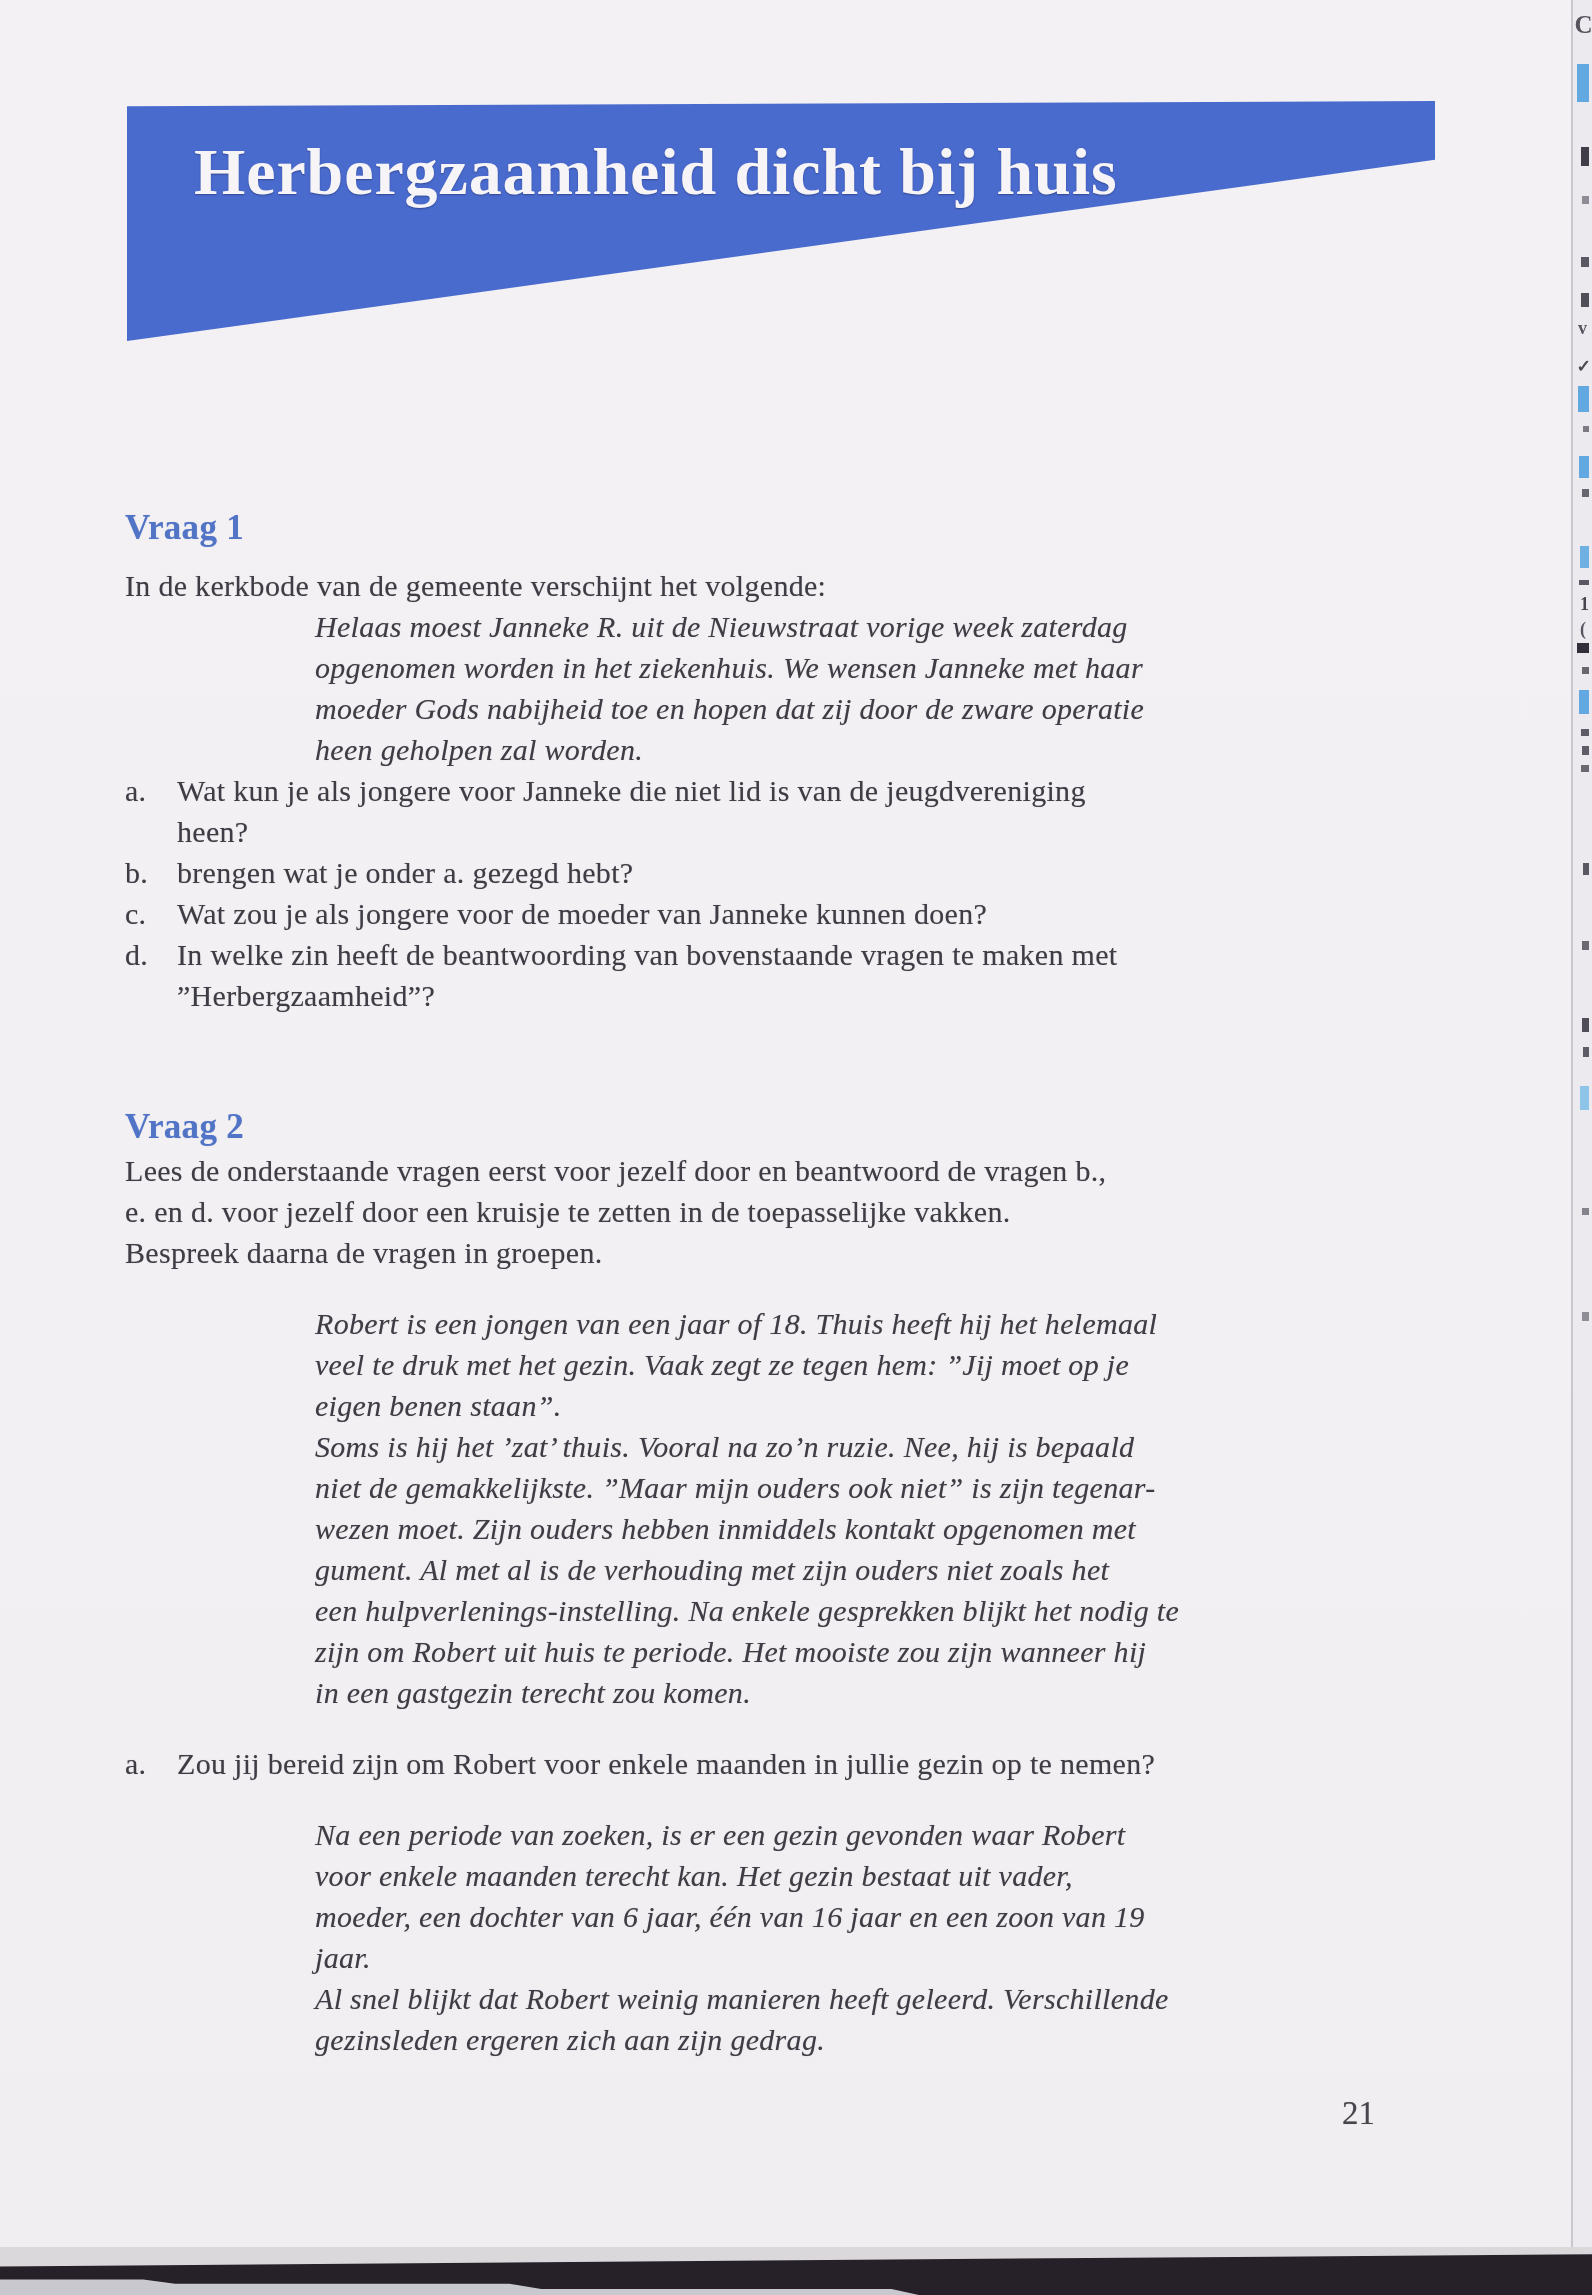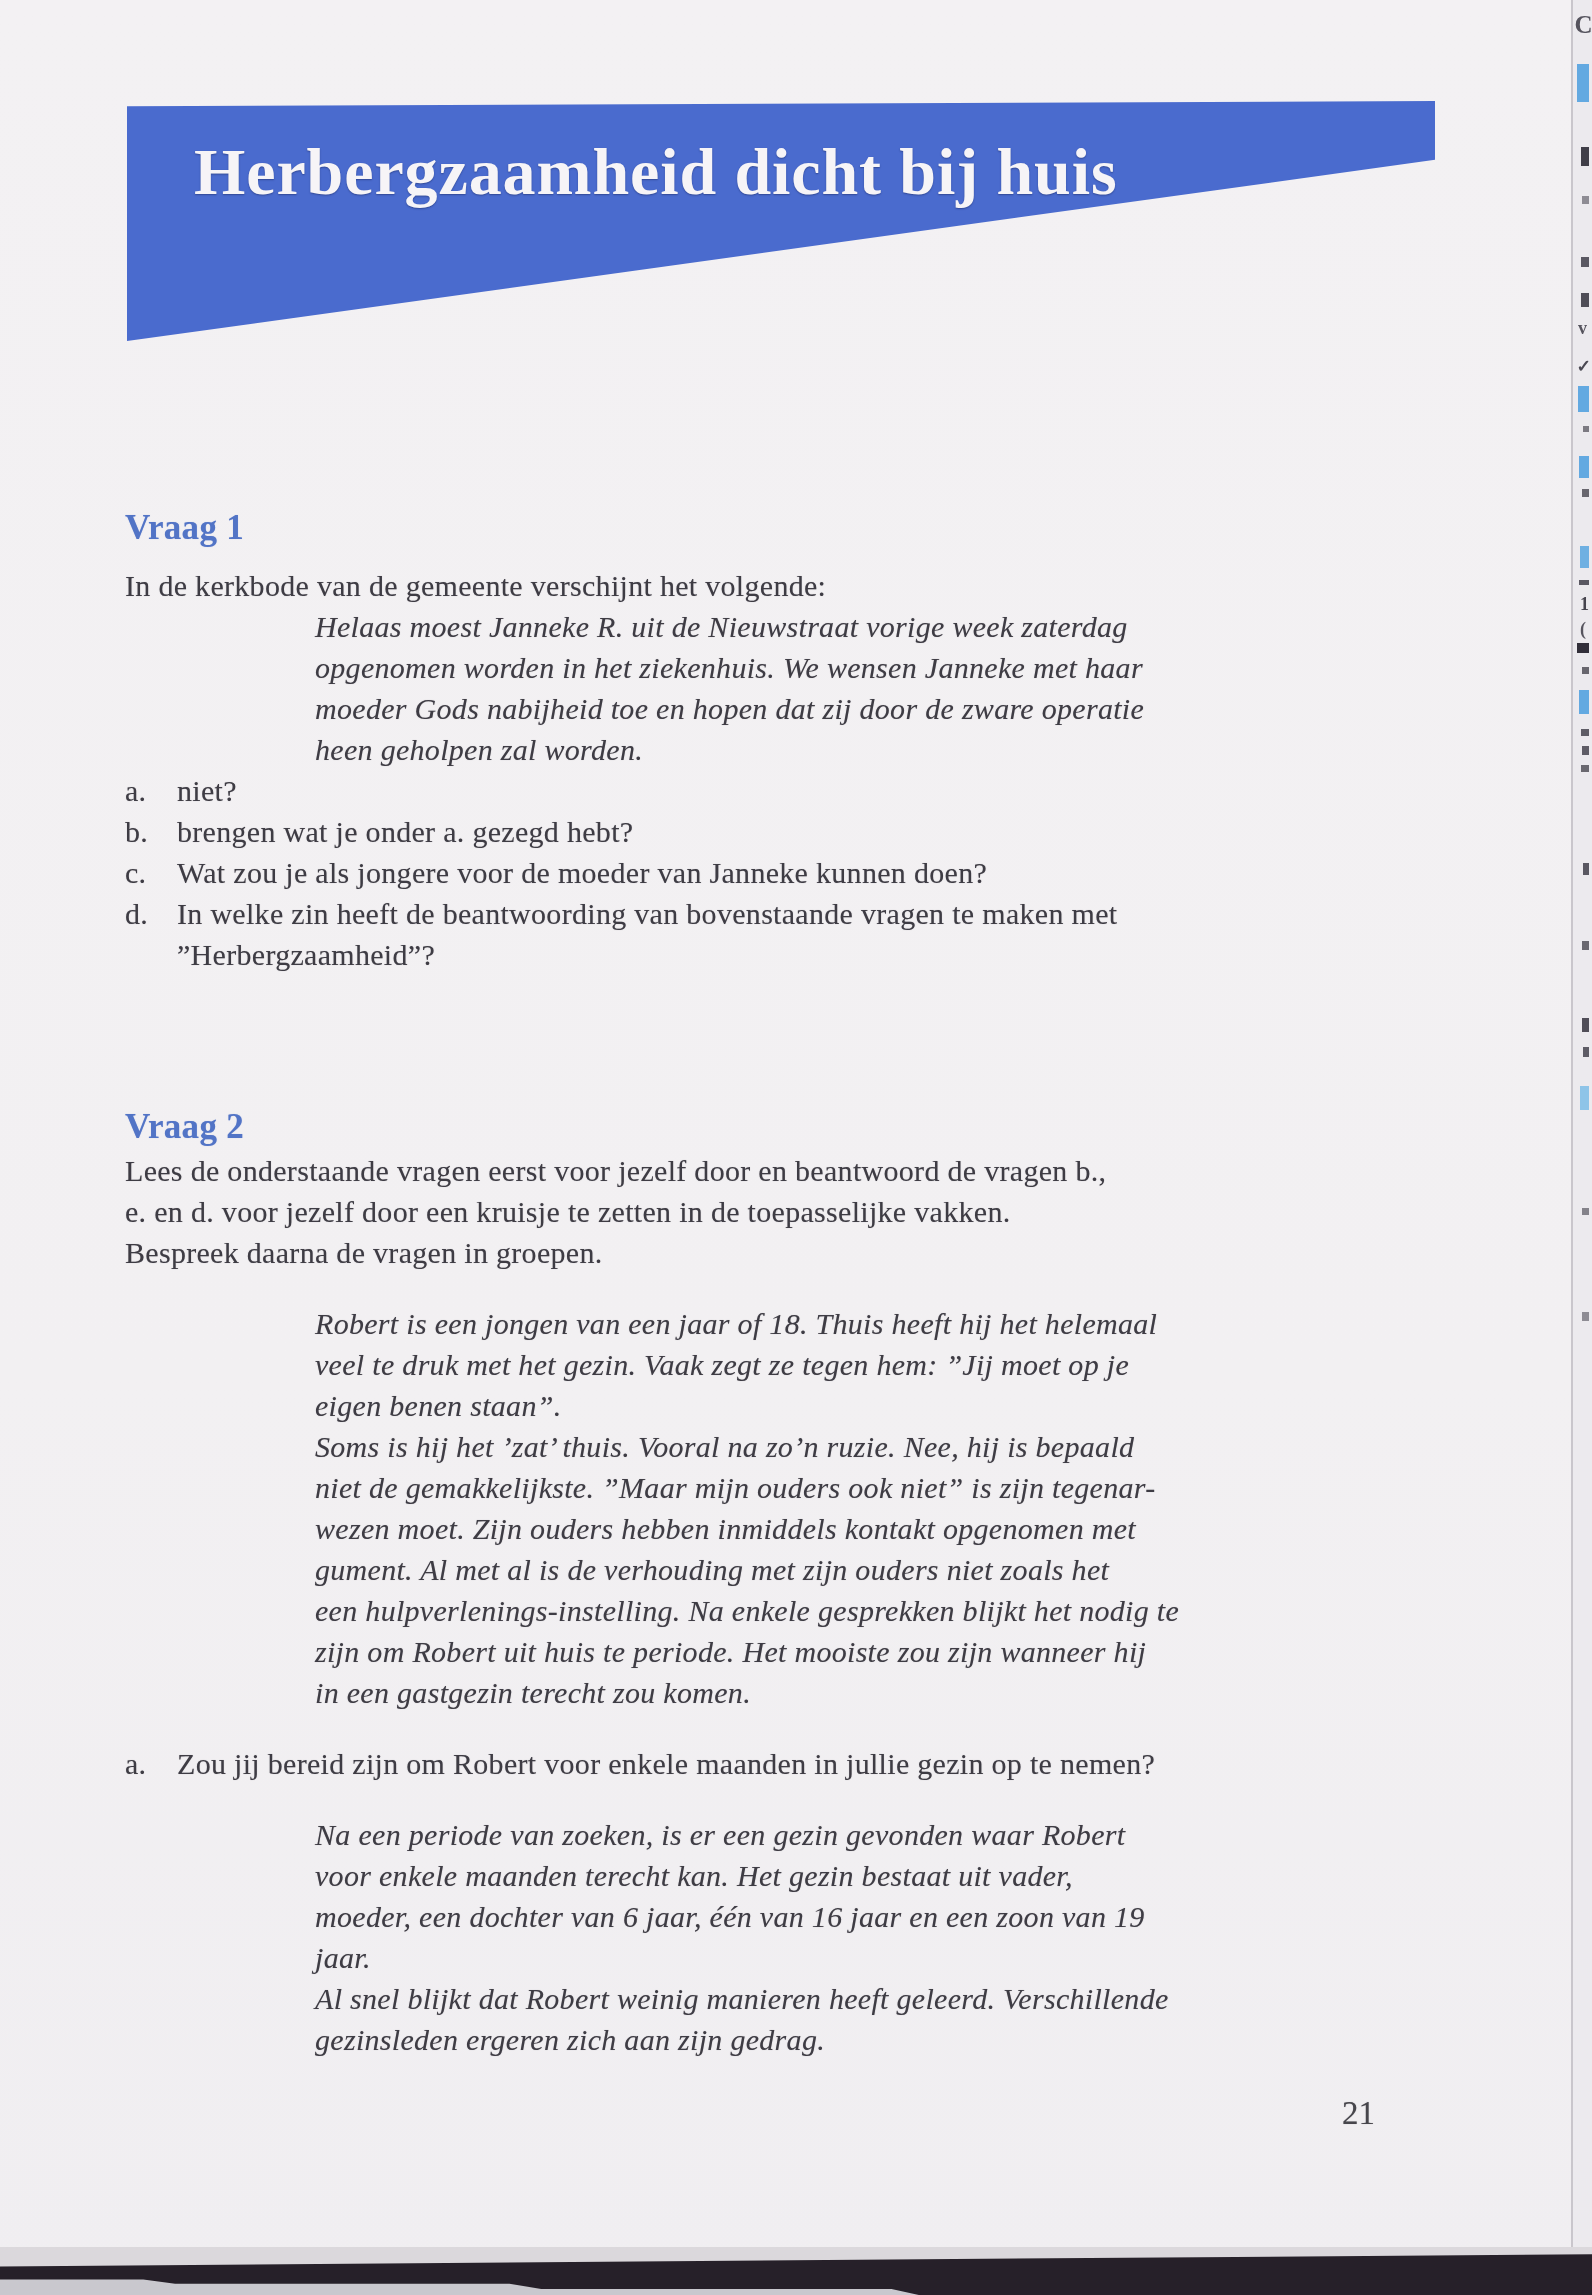--- a/index.html
+++ b/index.html
@@ -166,21 +166,22 @@
           <div class="lines">
             <div class="line">Helaas moest Janneke R. uit de Nieuwstraat vorige week zaterdag</div>
             <div class="line">opgenomen worden in het ziekenhuis. We wensen Janneke met haar</div>
             <div class="line">moeder Gods nabijheid toe en hopen dat zij door de zware operatie</div>
             <div class="line">heen geholpen zal worden.</div>
           </div>
         </div>
         <div class="block item">
           <span class="marker">a.</span>
           <div class="lines">
-            <div class="line">niet?</div>
+            <div class="line">Wat kun je als jongere voor Janneke die niet lid is van de jeugdvereniging</div>
+            <div class="line">heen?</div>
           </div>
         </div>
         <div class="block item">
           <span class="marker">b.</span>
           <div class="lines">
             <div class="line">brengen wat je onder a. gezegd hebt?</div>
           </div>
         </div>
         <div class="block item">
           <span class="marker">c.</span>

